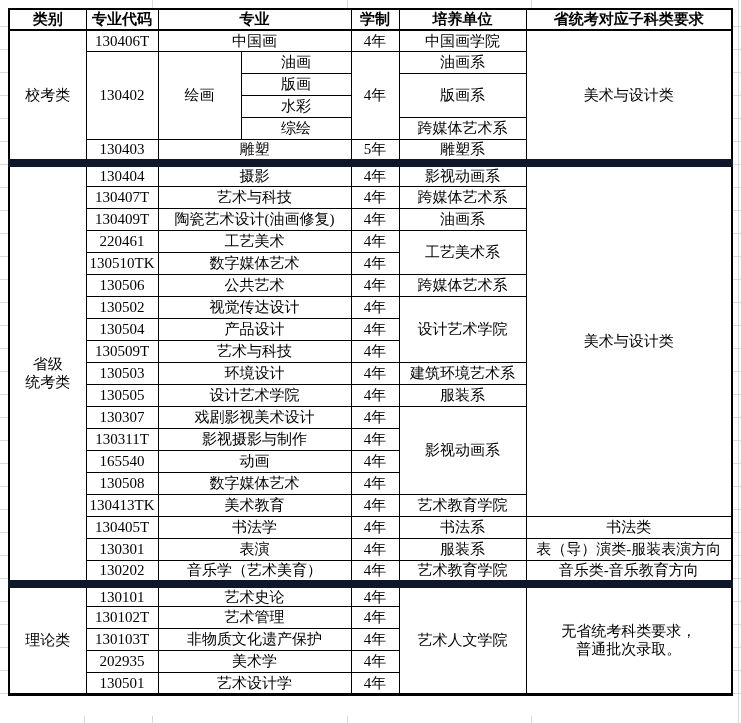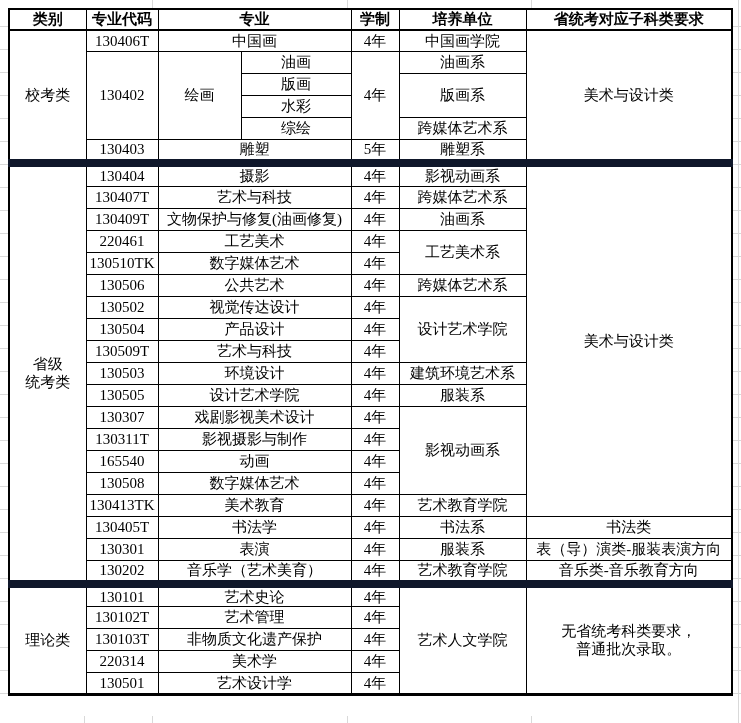--- a/index.html
+++ b/index.html
@@ -182,21 +182,21 @@
           <td rowspan="16">美术与设计类</td>
         </tr>
         <tr>
           <td>130407T</td>
           <td colspan="2">艺术与科技</td>
           <td>4年</td>
           <td>跨媒体艺术系</td>
         </tr>
         <tr>
           <td>130409T</td>
-          <td colspan="2">文物保护与修复(油画修复)</td>
+          <td colspan="2">陶瓷艺术设计(油画修复)</td>
           <td>4年</td>
           <td>油画系</td>
         </tr>
         <tr>
           <td>220461</td>
           <td colspan="2">工艺美术</td>
           <td>4年</td>
           <td rowspan="2">工艺美术系</td>
         </tr>
         <tr>
@@ -298,21 +298,21 @@
           <td>130102T</td>
           <td colspan="2">艺术管理</td>
           <td>4年</td>
         </tr>
         <tr>
           <td>130103T</td>
           <td colspan="2">非物质文化遗产保护</td>
           <td>4年</td>
         </tr>
         <tr>
-          <td>220314</td>
+          <td>202935</td>
           <td colspan="2">美术学</td>
           <td>4年</td>
         </tr>
         <tr>
           <td>130501</td>
           <td colspan="2">艺术设计学</td>
           <td>4年</td>
         </tr>
       </tbody>
   </table>

